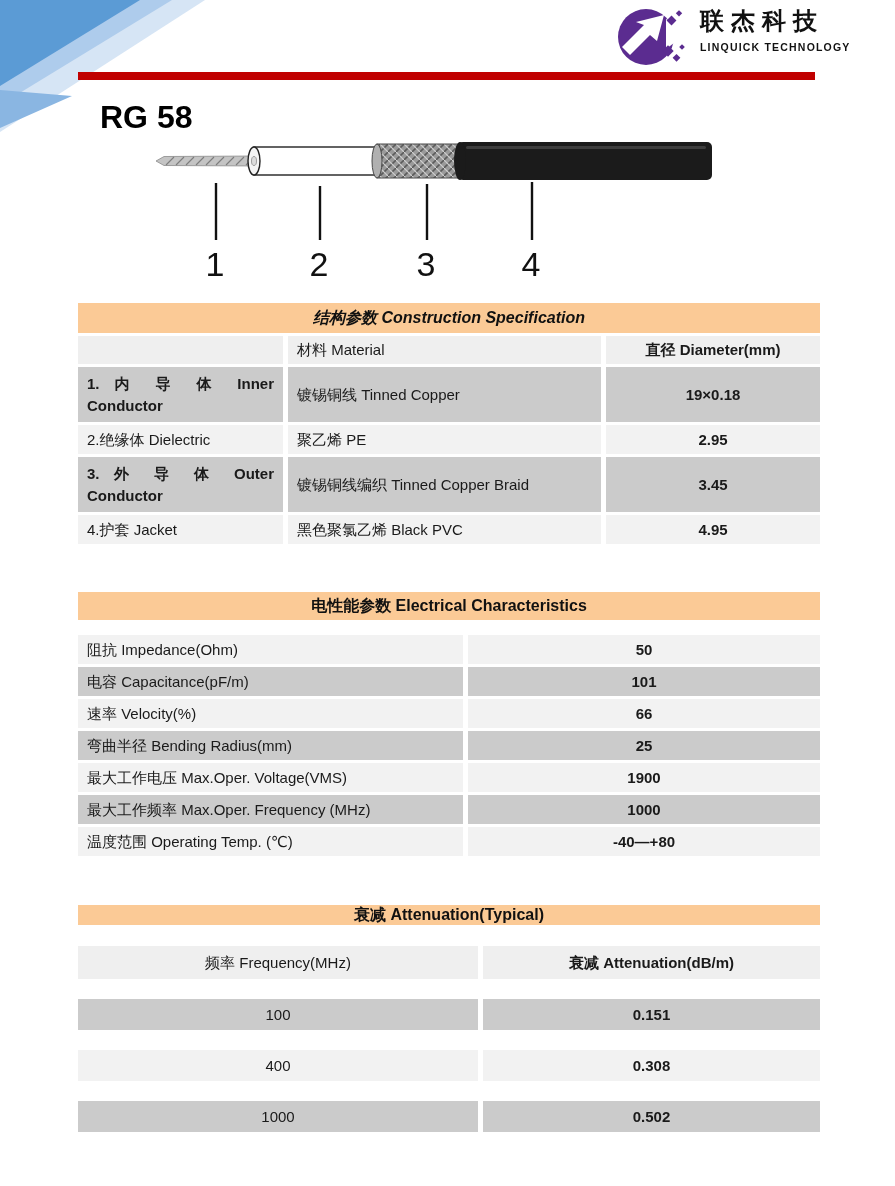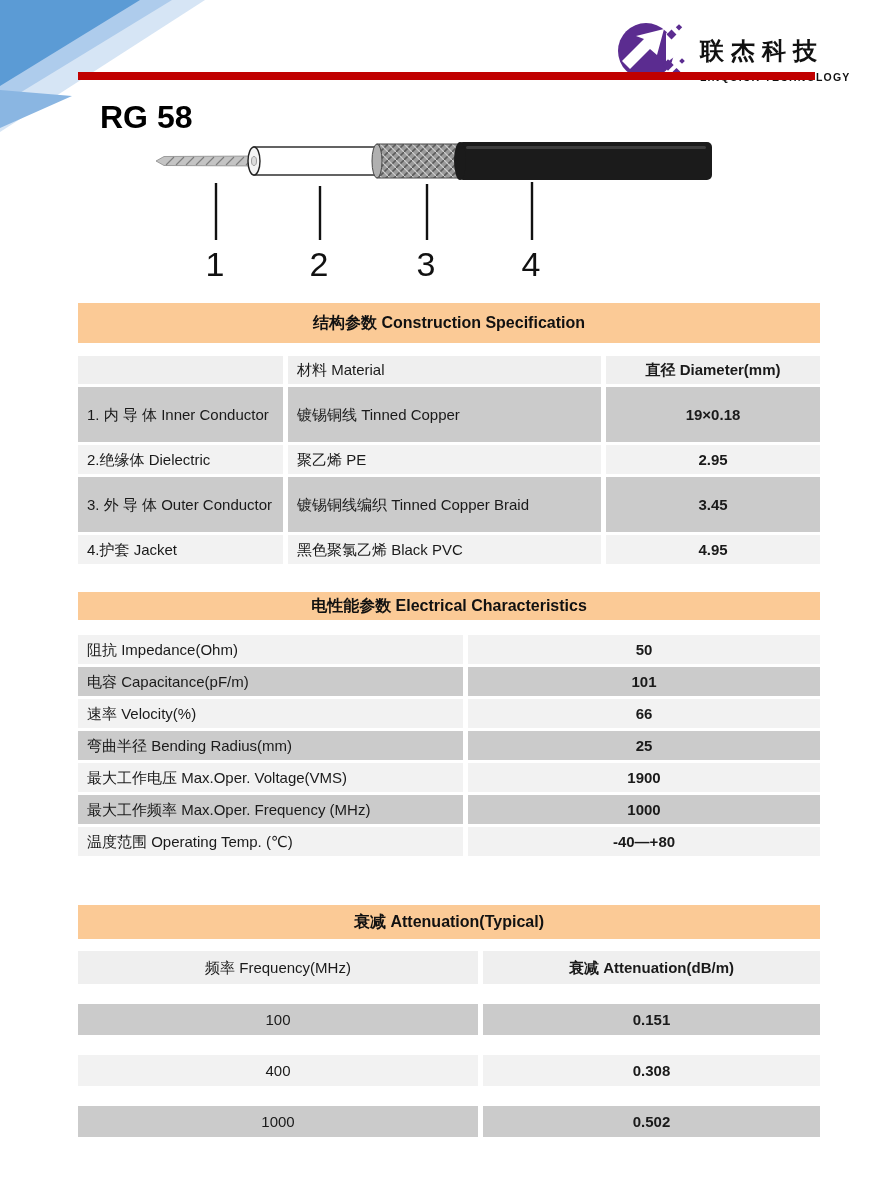--- a/index.html
+++ b/index.html
@@ -2,50 +2,50 @@
 <html><head>
 <meta charset="utf-8">
 <style>
   html,body{margin:0;padding:0;}
   body{
     width:895px;height:1186px;background:#ffffff;position:relative;
     font-family:"Liberation Sans","DejaVu Sans",sans-serif;color:#1a1a1a;
     overflow:hidden;
   }
   .corner-deco{position:absolute;left:0;top:0;}
-  .logo{position:absolute;left:610px;top:19px;display:flex;align-items:flex-end;}
+  .logo{position:absolute;left:610px;top:5px;display:flex;align-items:flex-start;}
   .logo-text{margin-left:8px;}
   .logo-cn{font-size:24px;font-weight:bold;letter-spacing:7px;color:#111;white-space:nowrap;}
   .logo-en{font-size:10.5px;font-weight:bold;letter-spacing:1.2px;color:#111;margin-top:4px;white-space:nowrap;}
   .red-rule{position:absolute;left:78px;top:72px;width:737px;height:8px;background:#C00000;}
   .title{position:absolute;left:84px;top:83px;margin:16px;font-size:32px;font-weight:bold;color:#000;}
   .cable{position:absolute;left:148px;top:128px;}
 
   .tbl{position:absolute;left:78px;width:742px;}
   .tbl1{top:303px;} .tbl2{top:592px;} .tbl3{top:905px;}
   .t-title{
     background:#FBCA96;font-weight:bold;font-size:16px;color:#111;
     display:flex;align-items:center;justify-content:center;
   }
-  .tbl1 .t-title{height:40px;margin-bottom:13px;}
+  .tbl1 .t-title{height:30px;margin-bottom:3px;font-style:italic;}
   .tbl2 .t-title{height:28px;margin-bottom:15px;}
-  .tbl3 .t-title{height:34px;margin-bottom:12px;}
+  .tbl3 .t-title{height:20px;margin-bottom:21px;}
 
   .grid{display:grid;background:#fff;}
   .grid1{grid-template-columns:205px 313px 214px;grid-template-rows:28px 55px 29px 55px 29px;gap:3px 5px;}
   .grid2{grid-template-columns:385px 352px;grid-template-rows:repeat(7,29px);gap:3px 5px;}
   .grid3{grid-template-columns:400px 337px;grid-template-rows:33px 31px 31px 31px;gap:20px 5px;}
 
   .c{display:flex;align-items:center;font-size:15px;line-height:1.45;padding:0 9px;box-sizing:border-box;}
   .head{background:#EFEFEF;}
   .dark{background:#CBCBCB;}
   .light{background:#F2F2F2;}
   .center{justify-content:center;text-align:center;padding:12px 4px;}
   .bold{font-weight:bold;}
-  .just span{display:block;width:100%;text-align:justify;}
+  .just span{display:block;width:100%;text-align:justify;font-weight:bold;}
 </style>
 </head>
 <body>
 
 <svg class="corner-deco" width="250" height="140" viewBox="0 0 250 140">
   <polygon points="0,0 205,0 0,132" fill="#D6E5F5"></polygon>
   <polygon points="0,0 172,0 0,105" fill="#AECCEC"></polygon>
   <polygon points="0,0 140,0 0,86" fill="#5B9BD5"></polygon>
   <polygon points="0,90 72,96 0,128" fill="#8AB6E2"></polygon>
 </svg>

